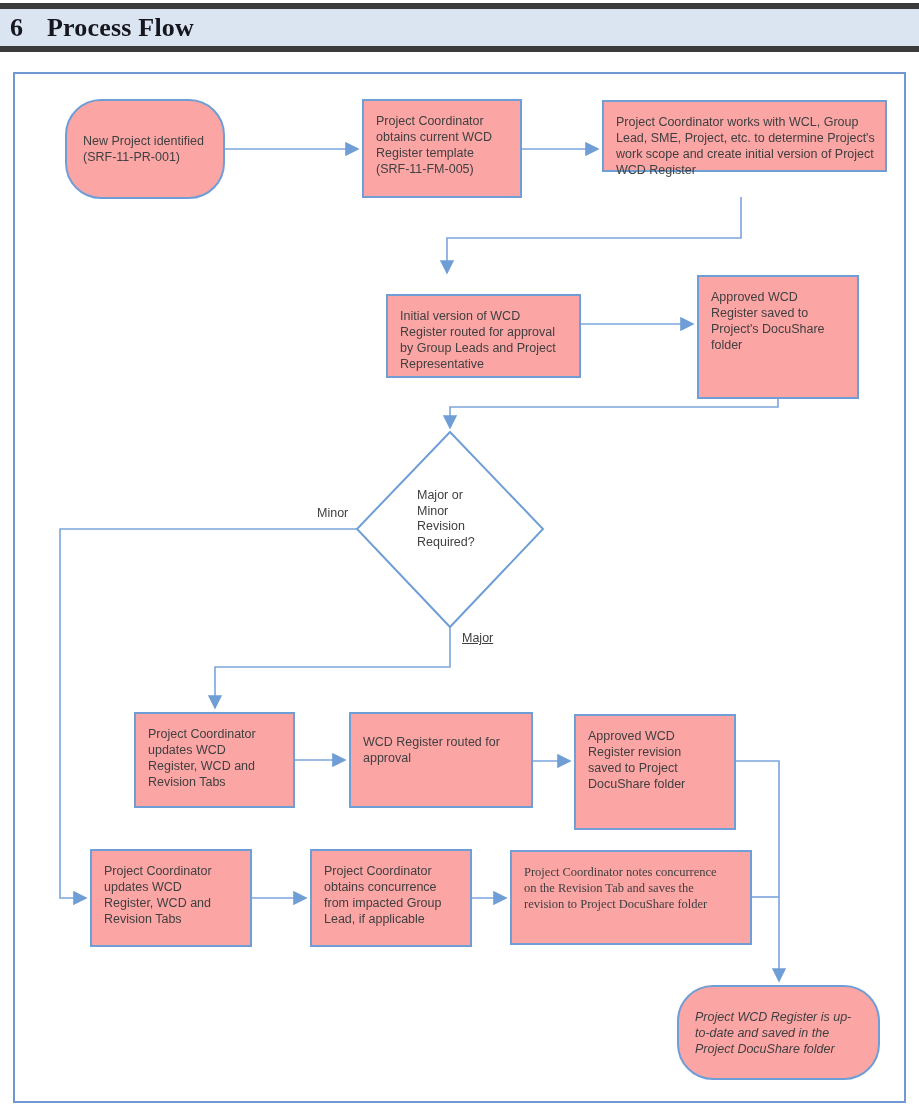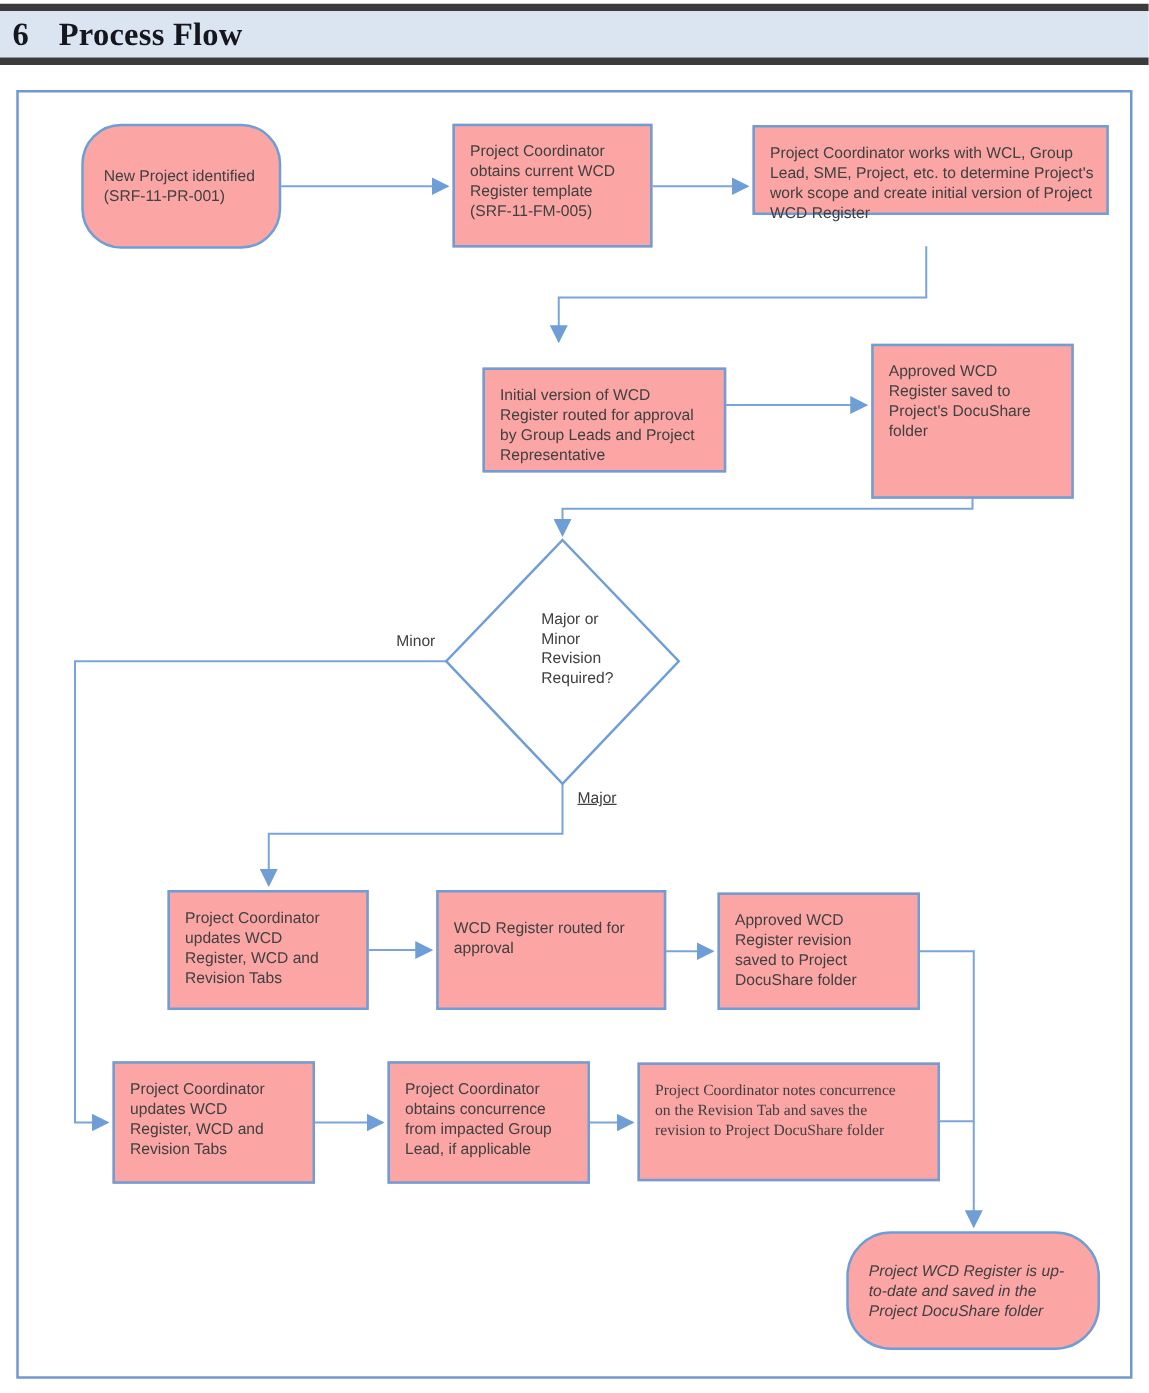--- a/index.html
+++ b/index.html
@@ -70,43 +70,43 @@
       <path d="M280,686 H330" marker-end="url(#arrow)"></path>
       <path d="M494,687 H555" marker-end="url(#arrow)"></path>
       <path d="M721,687 H764 V907" marker-end="url(#arrow)"></path>
       <path d="M237,824 H291" marker-end="url(#arrow)"></path>
       <path d="M457,824 H491" marker-end="url(#arrow)"></path>
       <path d="M737,823 H764"></path>
     </g>
     <polygon points="435,358 528,455 435,553 342,455" fill="#ffffff" stroke="#6f9ed6" stroke-width="2"></polygon>
   </svg>
 
-  <div class="node stadium" style="left:50px; top:25px; width:160px; height:100px;border-radius:32px;">
+  <div class="node stadium" style="left:50px; top:25px; width:160px; height:100px;">
     <span>New Project identified (SRF-11-PR-001)</span>
   </div>
 
   <div class="node" style="left:347px; top:25px; width:160px; height:99px; padding-right:26px;">Project Coordinator obtains current WCD Register template (SRF-11-FM-005)</div>
 
   <div class="node" style="left:587px; top:26px; width:285px; height:72px;">Project Coordinator works with WCL, Group Lead, SME, Project, etc. to determine Project's work scope and create initial version of Project WCD Register</div>
 
   <div class="node" style="left:335px; top:220px; width:195px; height:84px;margin-left:36px;">Initial version of WCD Register routed for approval by Group Leads and Project Representative</div>
 
   <div class="node" style="left:682px; top:201px; width:162px; height:124px; padding-right:24px;">Approved WCD Register saved to Project's DocuShare folder</div>
 
-  <div class="free-label diamond-text" style="left:418px; top:414px;">Major or Minor Revision Required?</div>
+  <div class="free-label diamond-text" style="left:402px; top:414px;">Major or Minor Revision Required?</div>
 
   <div class="free-label" style="left:302px; top:432px;">Minor</div>
 
   <div class="free-label" style="left:447px; top:557px;text-decoration:underline;">Major</div>
 
   <div class="node" style="left:119px; top:638px; width:161px; height:96px; padding-right:26px;">Project Coordinator updates WCD Register, WCD and Revision Tabs</div>
 
   <div class="node" style="left:334px; top:638px; width:184px; height:96px; padding-top:20px;">WCD Register routed for approval</div>
 
-  <div class="node" style="left:559px; top:640px; width:162px; height:94px; padding-right:24px;">Approved WCD Register revision saved to Project DocuShare folder</div>
+  <div class="node" style="left:559px; top:640px; width:162px; height:116px; padding-right:24px;">Approved WCD Register revision saved to Project DocuShare folder</div>
 
   <div class="node" style="left:75px; top:775px; width:162px; height:98px; padding-right:26px;">Project Coordinator updates WCD Register, WCD and Revision Tabs</div>
 
   <div class="node" style="left:295px; top:775px; width:162px; height:98px;">Project Coordinator obtains concurrence from impacted Group Lead, if applicable</div>
 
   <div class="node" style="left:495px; top:776px; width:242px; height:95px; padding-right:30px;font-family:Liberation Serif, serif;">Project Coordinator notes concurrence on the Revision Tab and saves the revision to Project DocuShare folder</div>
 
   <div class="node stadium" style="left:662px; top:911px; width:203px; height:95px;font-style:italic;">
     <span>Project WCD Register is up-to-date and saved in the Project DocuShare folder</span>
   </div>

